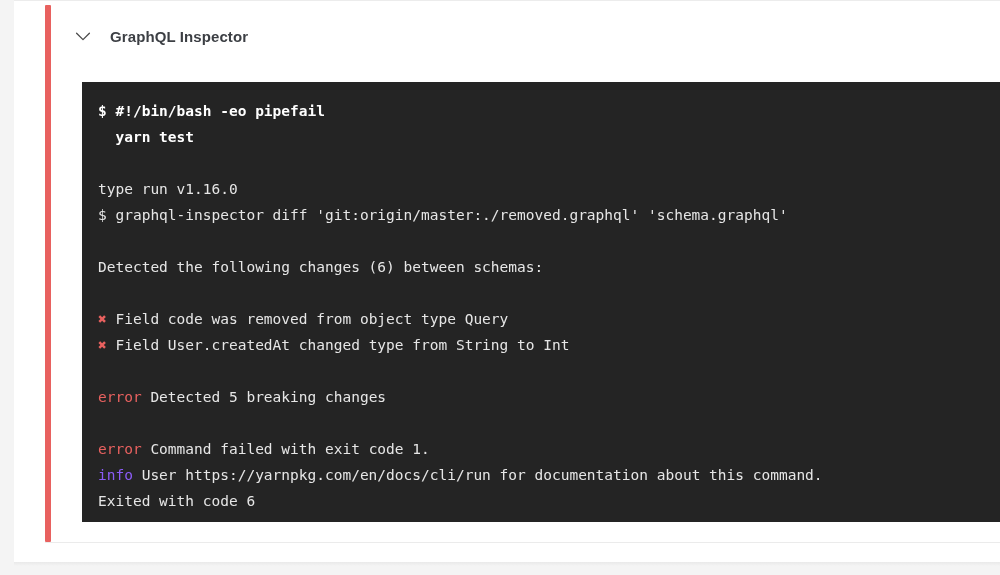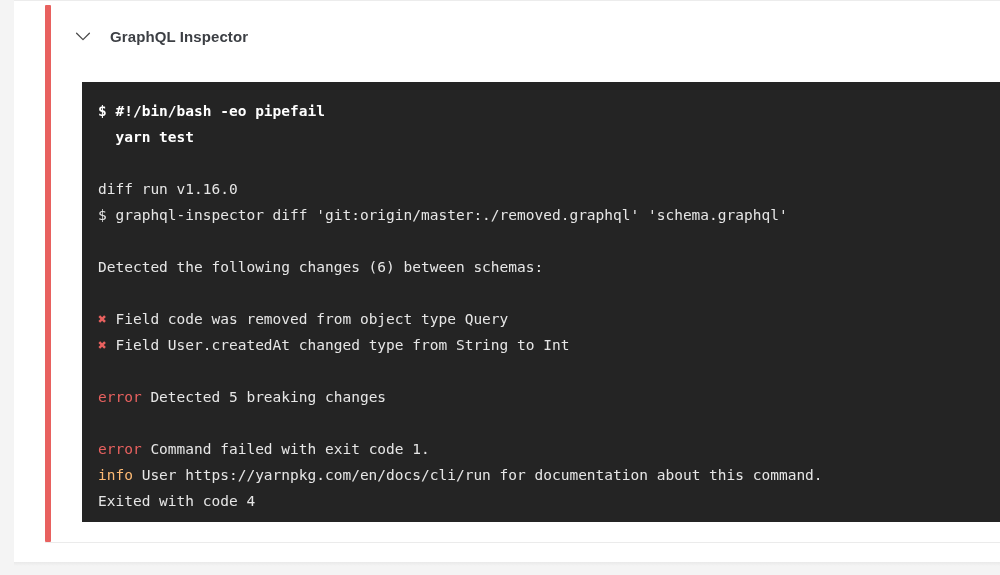--- a/index.html
+++ b/index.html
@@ -143,33 +143,33 @@
           <polyline points="5,9 12,16 19,9"></polyline>
         </svg>
       </span>
       <span class="step-title">GraphQL Inspector</span>
     </div>
 
     <div class="terminal" id="terminal-output" style="background: rgb(36, 36, 36);">
         <div class="term-line bold"><span>$ #!/bin/bash -eo pipefail</span></div>
         <div class="term-line bold"><span>  yarn test</span></div>
         <div class="term-line blank"><span> </span></div>
-        <div class="term-line"><span>diff run v1.16.0</span></div>
+        <div class="term-line"><span>type run v1.16.0</span></div>
         <div class="term-line"><span>$ graphql-inspector diff 'git:origin/master:./removed.graphql' 'schema.graphql'</span></div>
         <div class="term-line blank"><span> </span></div>
         <div class="term-line"><span>Detected the following changes (6) between schemas:</span></div>
         <div class="term-line blank"><span> </span></div>
         <div class="term-line"><span class="tok-cross" style="color: rgb(232, 97, 95);">✖</span><span> Field code was removed from object type Query</span></div>
         <div class="term-line"><span class="tok-cross" style="color: rgb(232, 97, 95);">✖</span><span> Field User.createdAt changed type from String to Int</span></div>
         <div class="term-line blank"><span> </span></div>
         <div class="term-line"><span class="tok-error" style="color: rgb(232, 97, 95);">error</span><span> Detected 5 breaking changes</span></div>
         <div class="term-line blank"><span> </span></div>
         <div class="term-line"><span class="tok-error" style="color: rgb(232, 97, 95);">error</span><span> Command failed with exit code 1.</span></div>
-        <div class="term-line"><span class="tok-info" style="color: #fdba74;">info</span><span> User https://yarnpkg.com/en/docs/cli/run for documentation about this command.</span></div>
-        <div class="term-line"><span>Exited with code 4</span></div>
+        <div class="term-line"><span class="tok-info" style="color: #8b5cf6;">info</span><span> User https://yarnpkg.com/en/docs/cli/run for documentation about this command.</span></div>
+        <div class="term-line"><span>Exited with code 6</span></div>
       </div>
 
     <div class="step-divider"></div>
 
   </div>
 
   <div class="card-bottom-edge"></div>
 
 </div>
 

